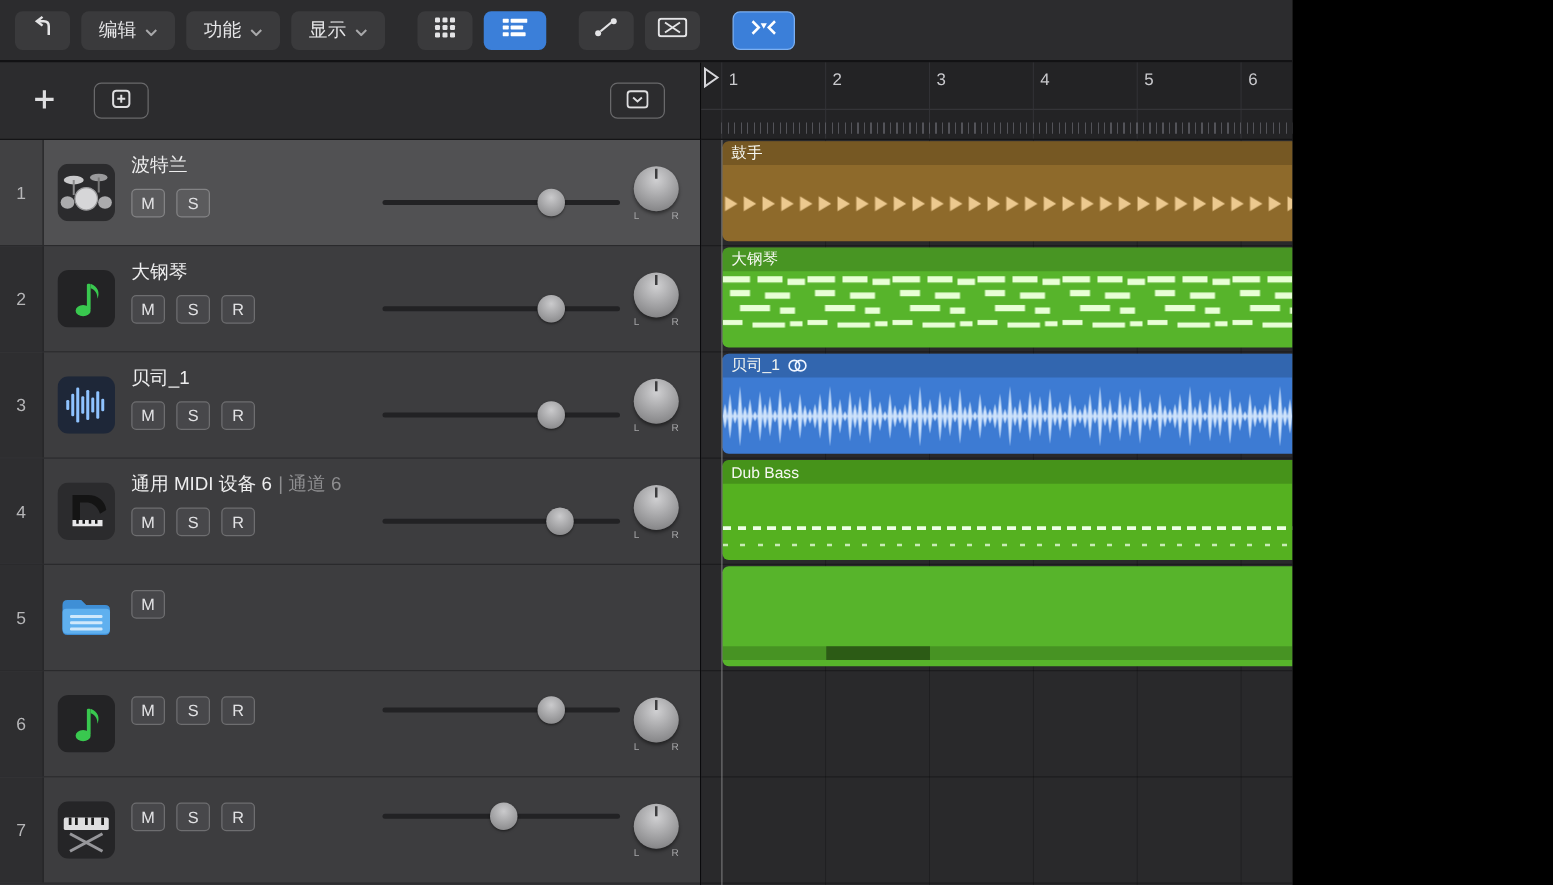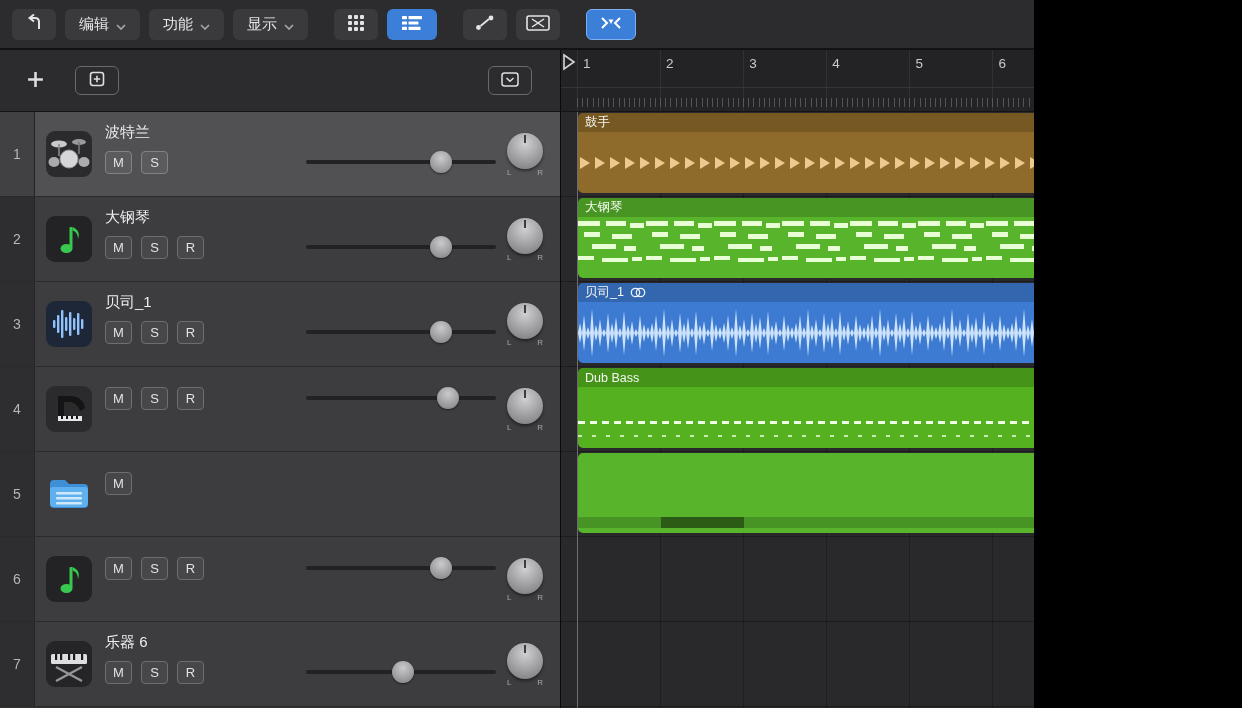--- a/index.html
+++ b/index.html
@@ -291,20 +291,21 @@
               <rect x="12" y="30" width="24" height="5" fill="#e6e6e8"></rect>
               <g fill="#141414">
                 <rect x="15" y="30" width="2" height="3"></rect>
                 <rect x="20" y="30" width="2" height="3"></rect>
                 <rect x="25" y="30" width="2" height="3"></rect>
                 <rect x="30" y="30" width="2" height="3"></rect>
               </g>
             </svg>
           </div>
           <div class="t-main">
+            <div class="t-name">通用 MIDI 设备 6<span class="t-suffix">| 通道 6</span></div>
             <div class="t-controls">
               <button class="msr">M</button>
               <button class="msr">S</button>
               <button class="msr">R</button>
               <div class="slider">
                 <div class="thumb" style="left:131px"></div>
               </div>
             </div>
           </div>
           <div class="knob-wrap">
@@ -368,21 +369,20 @@
                 <rect x="9" y="13" width="2.2" height="6"></rect>
                 <rect x="14" y="13" width="2.2" height="6"></rect>
                 <rect x="22" y="13" width="2.2" height="6"></rect>
                 <rect x="27" y="13" width="2.2" height="6"></rect>
                 <rect x="35" y="13" width="2.2" height="6"></rect>
               </g>
               <path d="M10 26 L36 40 M36 26 L10 40" stroke="#96969a" stroke-width="2.4"></path>
             </svg>
           </div>
           <div class="t-main">
-            <div class="t-name">乐器 6</div>
             <div class="t-controls">
               <button class="msr">M</button>
               <button class="msr">S</button>
               <button class="msr">R</button>
               <div class="slider">
                 <div class="thumb" style="left:86px"></div>
               </div>
             </div>
           </div>
           <div class="knob-wrap">

